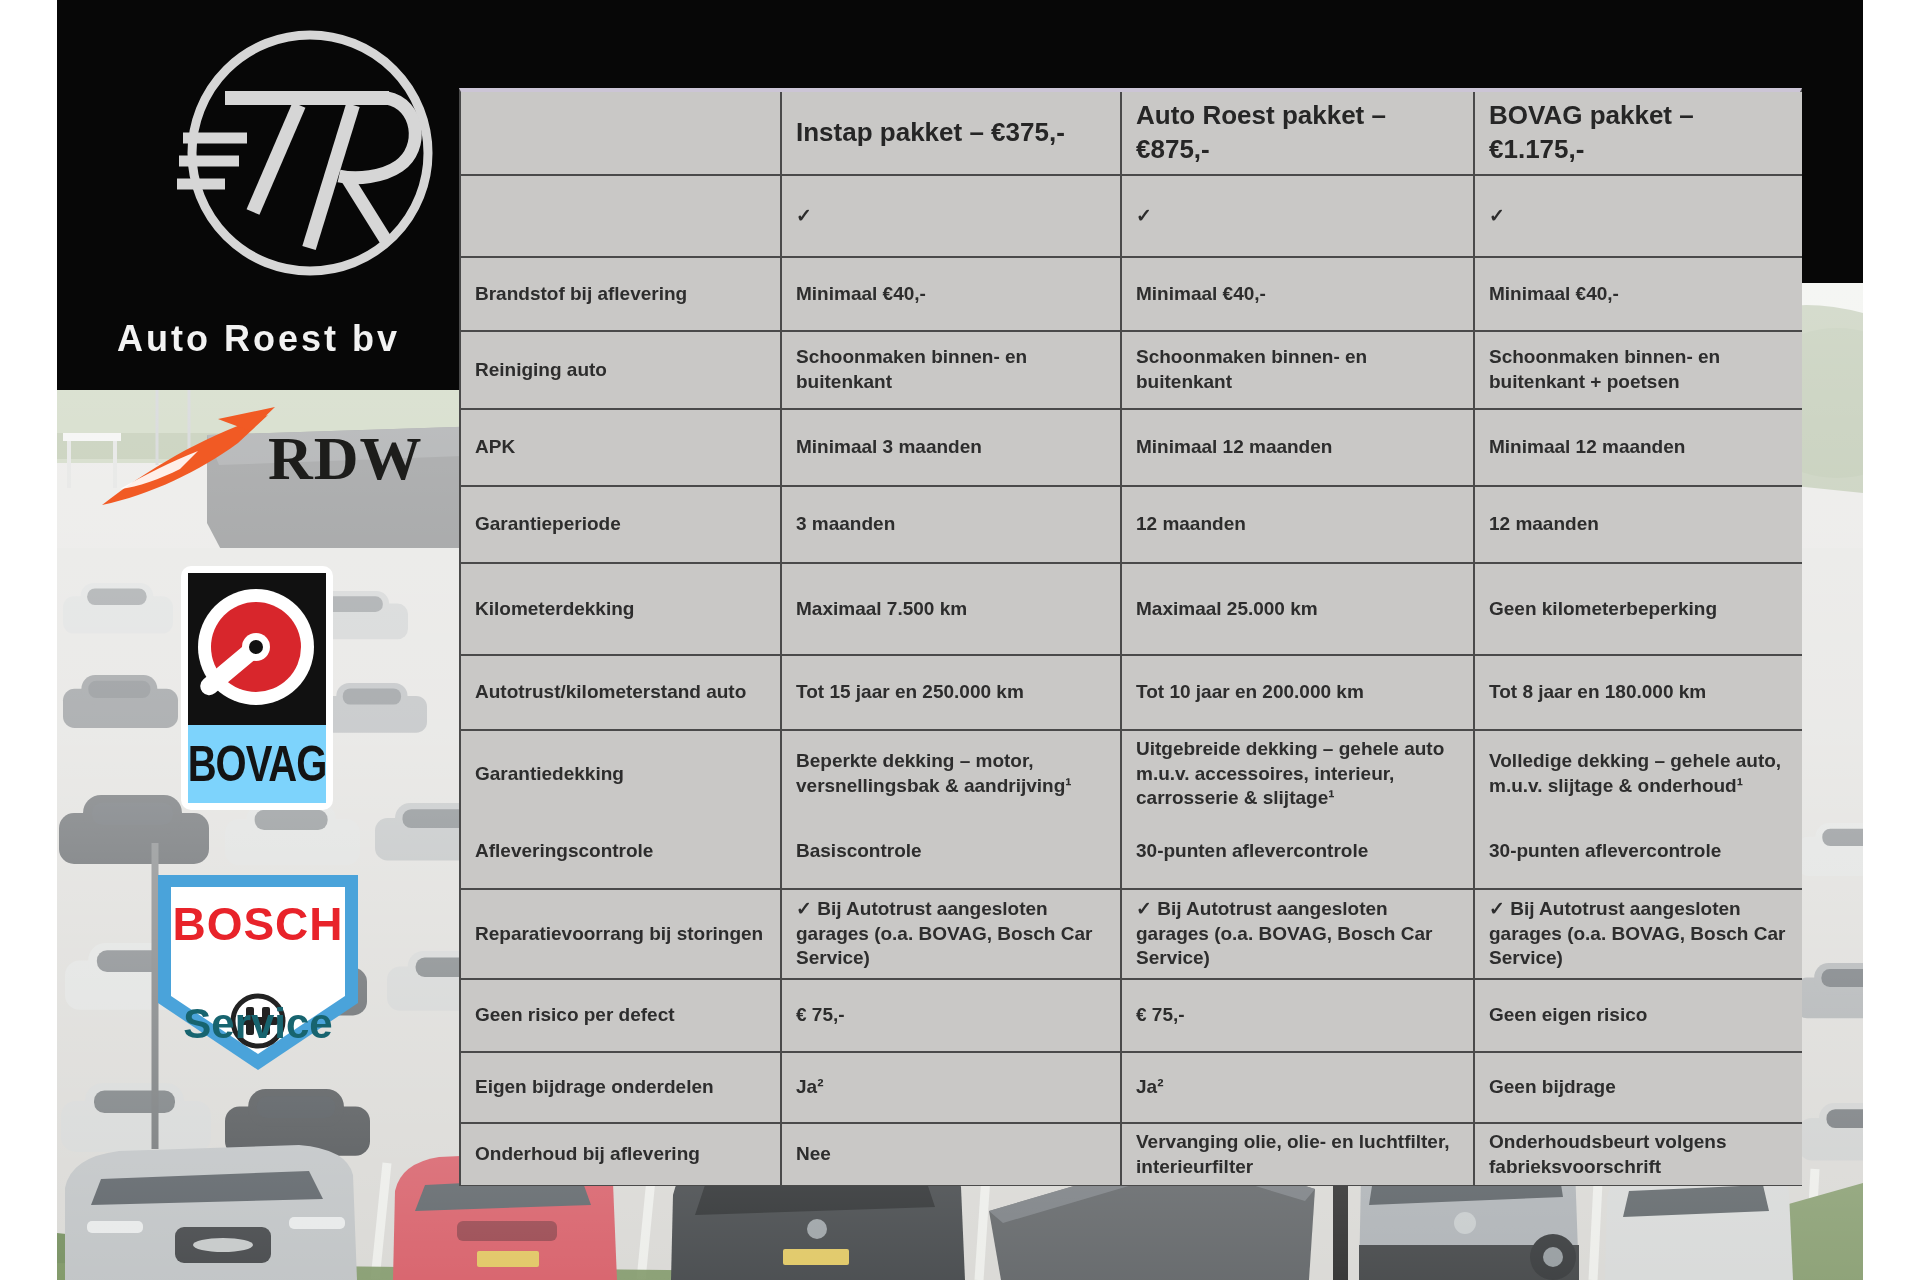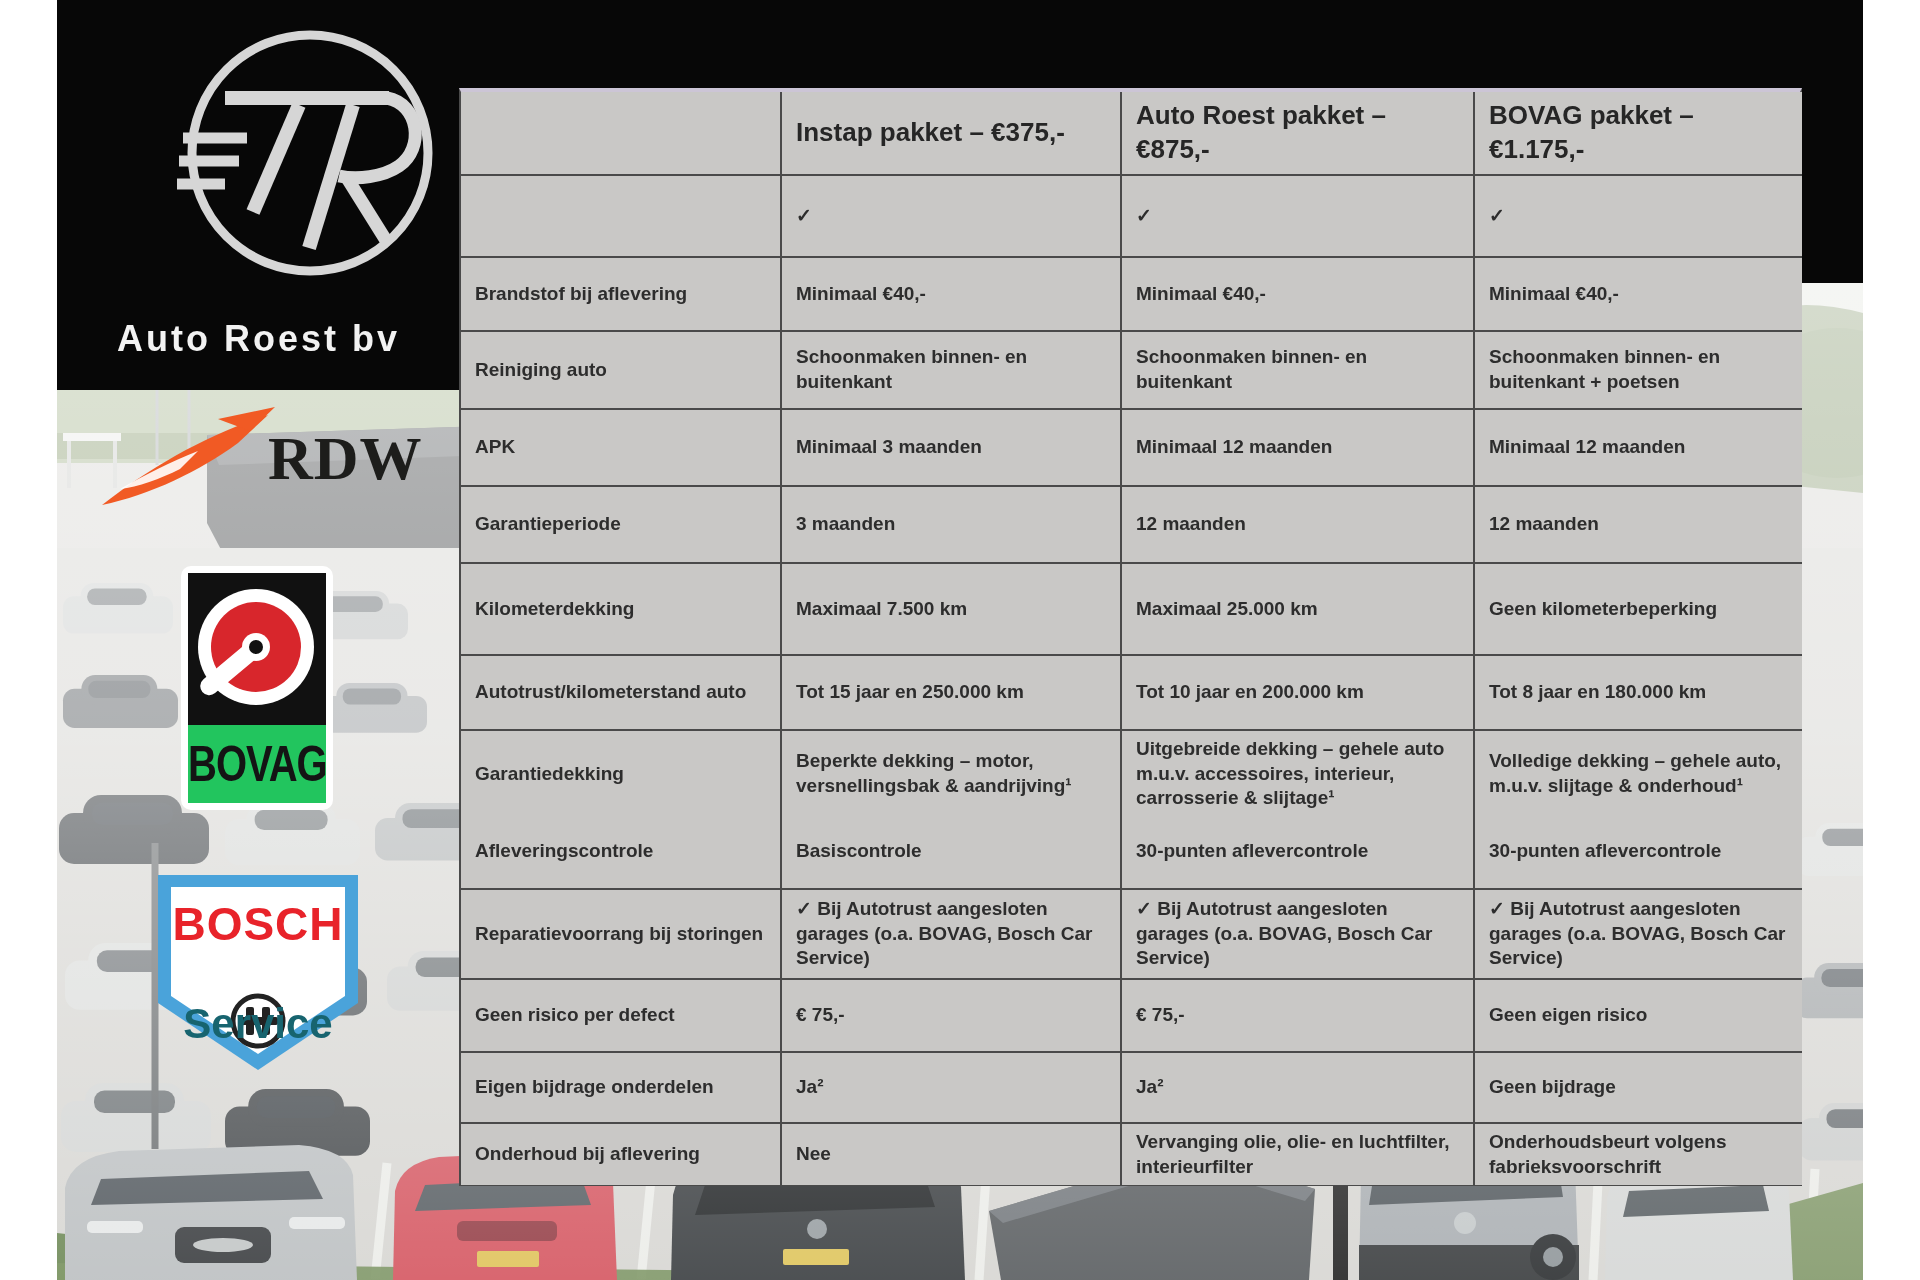--- a/index.html
+++ b/index.html
@@ -19,22 +19,22 @@
   
   .rdw{position:absolute;left:100px;top:405px;width:320px;height:110px;}
   .rdw svg{position:absolute;left:0;top:0;}
   .rdw-text{position:absolute;left:168px;top:18px;font-family:"Liberation Serif",serif;
             font-weight:700;font-size:62px;color:#1d1d1b;letter-spacing:1px;}
 
   
   .bovag{position:absolute;left:181px;top:566px;width:152px;height:244px;background:#ffffff;
          border-radius:10px;padding:7px;box-sizing:border-box;}
   .bovag-top{position:relative;width:138px;height:152px;background:#111111;}
-  .bovag-bottom{position:relative;width:138px;height:78px;background:#22c55e;display:flex;
-                align-items:center;}
+  .bovag-bottom{position:relative;width:138px;height:78px;background:#7dd3fc;display:flex;
+                align-items:center;justify-content:center;}
   .bovag-word{font-weight:700;font-size:40px;color:#141414;letter-spacing:-1px;
               transform:scaleY(1.25);transform-origin:center;}
 
   
   .bosch{position:absolute;left:158px;top:875px;width:200px;height:195px;}
   .bosch svg{position:absolute;left:0;top:0;}
   .bosch-word{position:absolute;left:0;width:200px;text-align:center;font-weight:700;}
   .bosch-red{top:22px;font-size:46px;color:#e8232a;letter-spacing:1px;}
   .bosch-teal{top:78px;font-size:42px;color:#17646f;margin-top:47px;}
 

